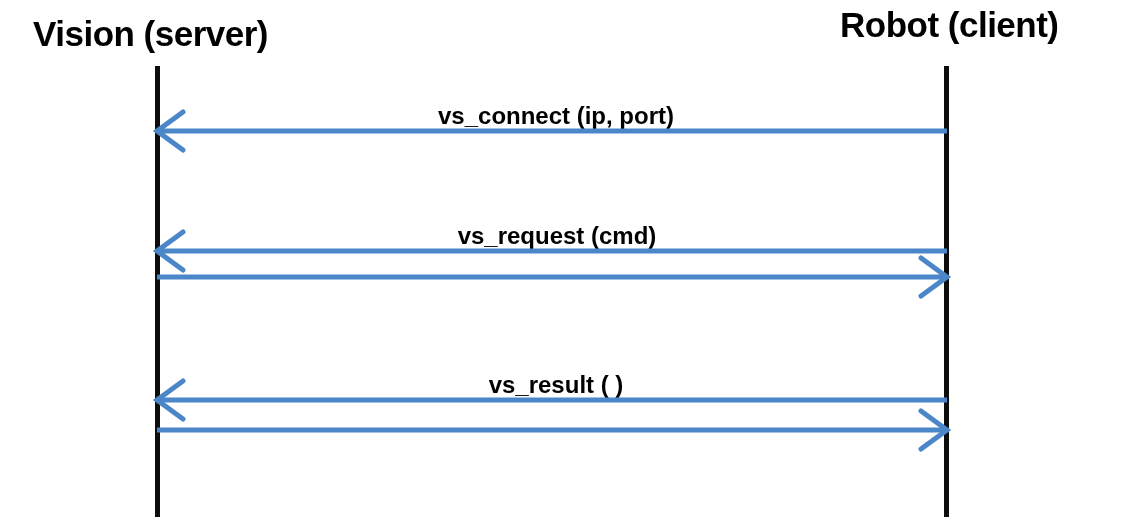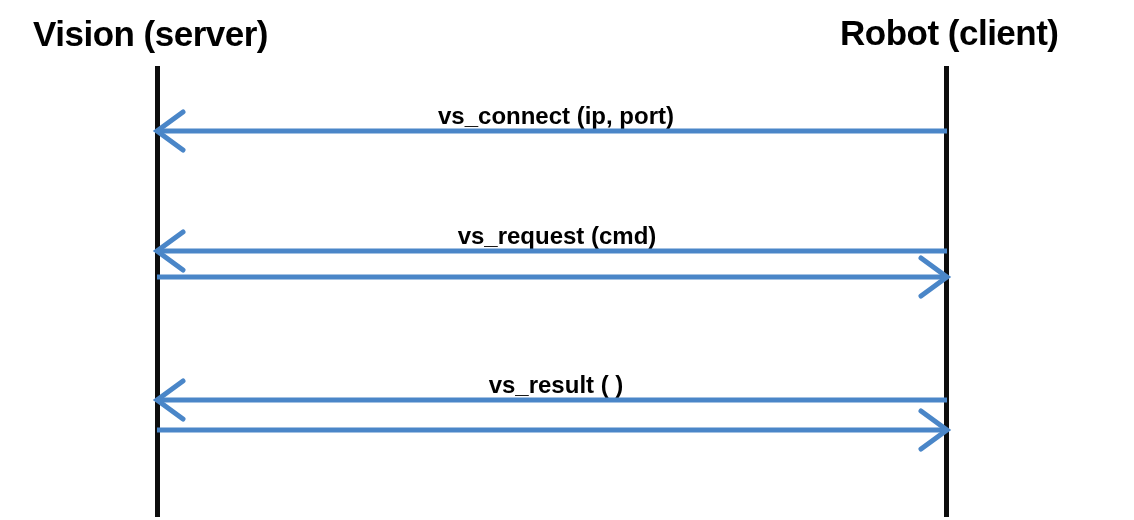--- a/index.html
+++ b/index.html
@@ -20,21 +20,21 @@
     position: absolute;
     font-family: "Liberation Sans", sans-serif;
     font-weight: bold;
     font-size: 35px;
     line-height: 38px;
     color: #000000;
     white-space: nowrap;
     letter-spacing: -0.5px;
   }
   #participant-label-left  { left: 33px;  top: 15px; }
-  #participant-label-right { left: 840px; top: 14px; }
+  #participant-label-right { left: 840px; top: 6px; }
 
   .lifeline {
     position: absolute;
     width: 5px;
     background: #0d0d0d;
     top: 66px;
     height: 451px;
   }
   #lifeline-left  { left: 155px; }
   #lifeline-right { left: 944px; }

